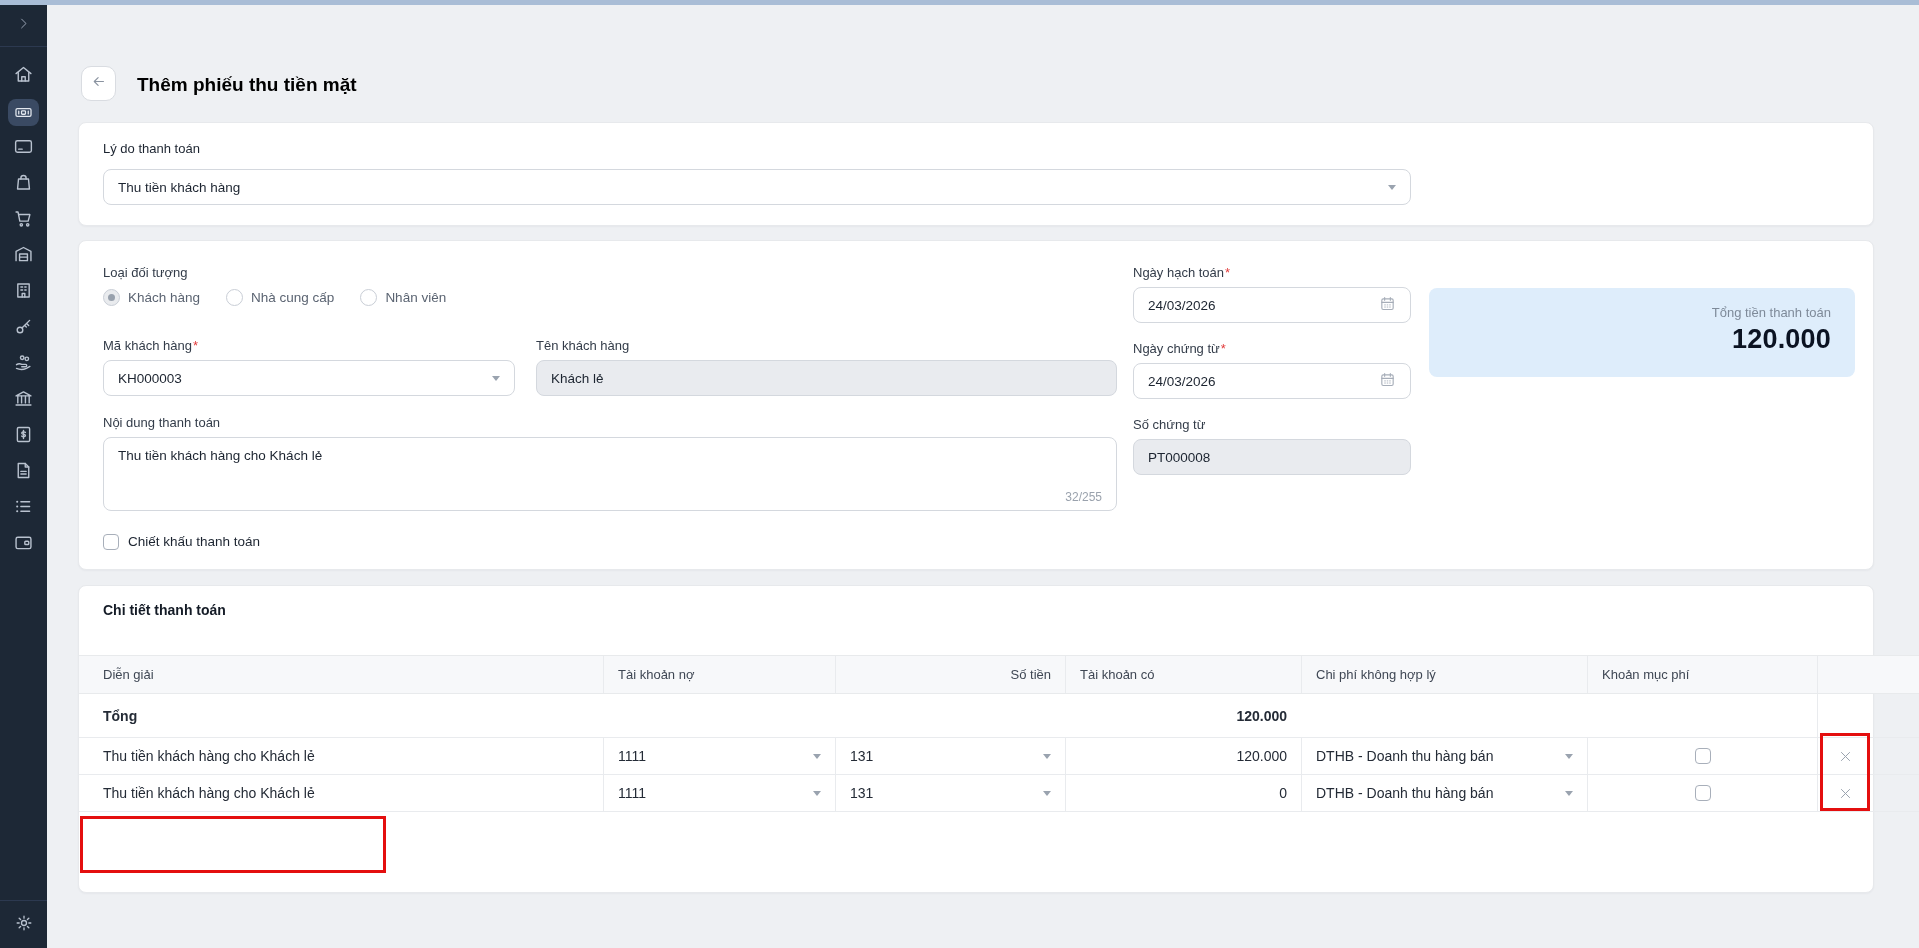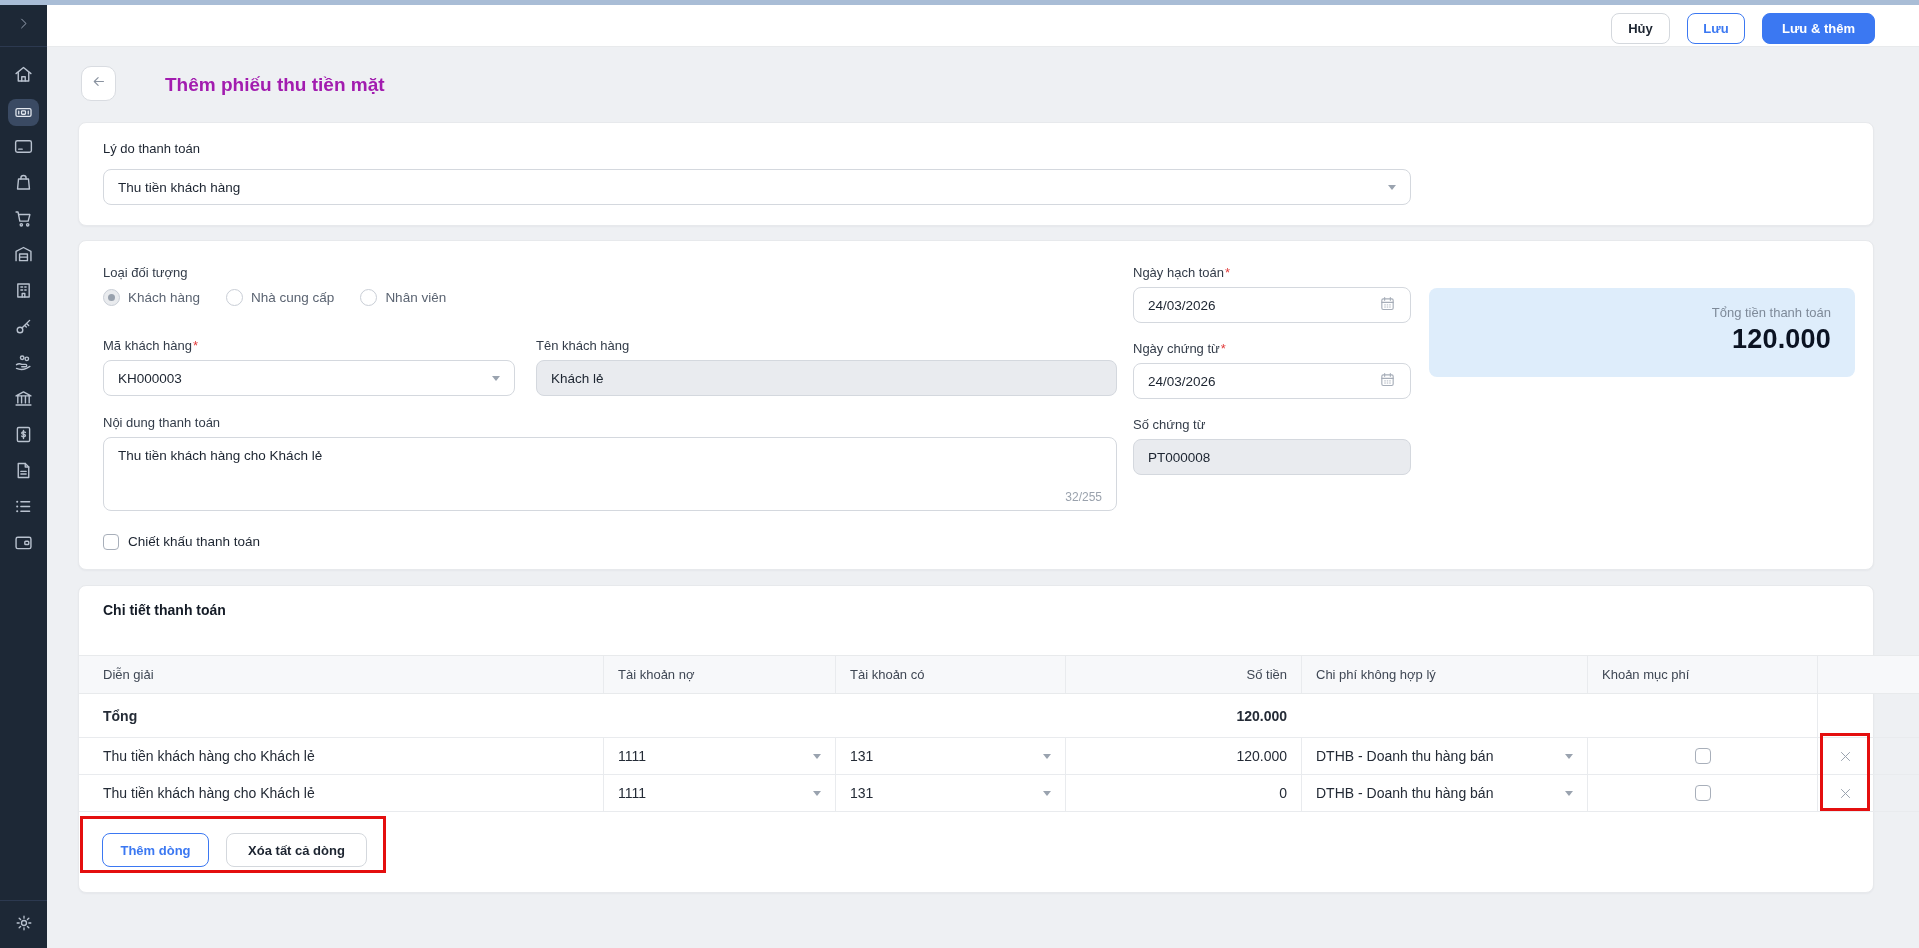--- a/index.html
+++ b/index.html
@@ -23,21 +23,21 @@
 
   
   .topbar { position:absolute; left:47px; top:5px; width:1872px; height:42px; background:#ffffff; border-bottom:1px solid #e8eaec; }
   .btn { position:absolute; top:8px; height:31px; border-radius:8px; font-size:13px; font-weight:700; display:flex; align-items:center; justify-content:center; cursor:pointer; background:#fff; border:1px solid #d4d8dd; color:#1c2430; }
   .btn-cancel { left:1564px; width:59px; }
   .btn-save { left:1640px; width:58px; border-color:#3b78f2; color:#3b78f2; }
   .btn-saveadd { left:1715px; width:113px; background:#3b78f2; border-color:#3b78f2; color:#fff; }
 
   
   .back-btn { position:absolute; left:81px; top:66px; width:35px; height:35px; background:#fff; border:1px solid #d9dce1; border-radius:10px; display:flex; align-items:center; justify-content:center; cursor:pointer; }
-  .page-title { position:absolute; left:137px; top:74px; font-size:19px; font-weight:700; color:#a21caf;margin-left:28px; }
+  .page-title { position:absolute; left:137px; top:74px; font-size:19px; font-weight:700; color:#000000; }
 
   
   .card { position:absolute; left:78px; width:1796px; background:#fff; border:1px solid #e7e9ec; border-radius:8px; box-shadow:0 1px 2px rgba(16,24,40,.04); }
   .card1 { top:122px; height:104px; }
   .card2 { top:240px; height:330px; }
   .card3 { top:585px; height:308px; }
 
   .lbl { position:absolute; font-size:13px; color:#333c49; }
   .lbl-b { font-weight:400; color:#1c2430; }
   .req { color:#e23b3b; margin-left:1px; }
@@ -205,25 +205,20 @@
     <div class="sb-bottom">
       <span>
         <svg class="ic" width="20" height="20" viewBox="0 0 24 24" stroke="#b9c2cf">
             <circle cx="12" cy="12" r="3"></circle>
             <path d="M12 3.8v2.4M12 17.8v2.4M3.8 12h2.4M17.8 12h2.4M6.2 6.2l1.7 1.7M16.1 16.1l1.7 1.7M17.8 6.2l-1.7 1.7M7.9 16.1l-1.7 1.7"></path>
           </svg>
       </span>
     </div>
   </div>
 
-  <div class="topbar">
-    <div class="btn btn-cancel">Hủy</div>
-    <div class="btn btn-save">Lưu</div>
-    <div class="btn btn-saveadd">Lưu &amp; thêm</div>
-  </div>
 
   <div class="back-btn">
     <span>
       <svg class="ic" width="17" height="17" viewBox="0 0 24 24" stroke="#8a93a0">
           <path d="M19 12H6M11.5 6.5L6 12l5.5 5.5"></path>
         </svg>
     </span>
   </div>
   <div class="page-title">Thêm phiếu thu tiền mặt</div>
 
@@ -315,22 +310,22 @@
     </div>
   </div>
 
   <div class="card card3">
     <div class="sec-title">Chi tiết thanh toán</div>
 
     <div class="tbl">
       <div class="trow thead">
         <div class="tc">Diễn giải</div>
         <div class="tc sep">Tài khoản nợ</div>
+        <div class="tc sep num">Số tiền</div>
         <div class="tc sep">Tài khoản có</div>
-        <div class="tc sep num">Số tiền</div>
         <div class="tc sep">Chi phí không hợp lý</div>
         <div class="tc sep">Khoản mục phí</div>
         <div class="tc sep"></div>
       </div>
 
       <div class="trow total">
         <div class="tc">Tổng</div>
         <div class="tc"></div>
         <div class="tc"></div>
         <div class="tc num">120.000</div>
@@ -399,21 +394,17 @@
         <div class="tc sep ctr" style="padding:0;">
             <span class="xbtn">
               <svg class="ic" width="15" height="15" viewBox="0 0 24 24" stroke="#9aa3af" stroke-width="2">
                 <path d="M5.5 5.5l13 13M18.5 5.5l-13 13"></path>
               </svg>
             </span>
           </div>
       </div>
     </div>
 
-    <div class="row-btns">
-      <div class="btn2 btn-addrow">Thêm dòng</div>
-      <div class="btn2 btn-delall">Xóa tất cả dòng</div>
-    </div>
   </div>
 
   <div class="annot annot-x"></div>
   <div class="annot annot-btns"></div>
 </div>
 
 </body></html>

